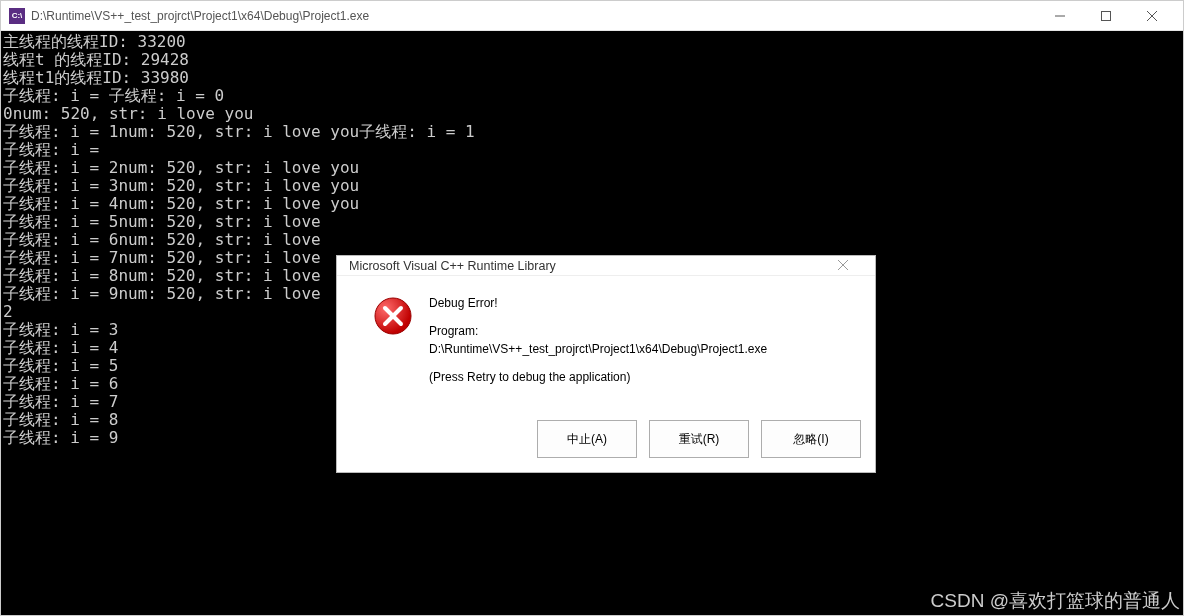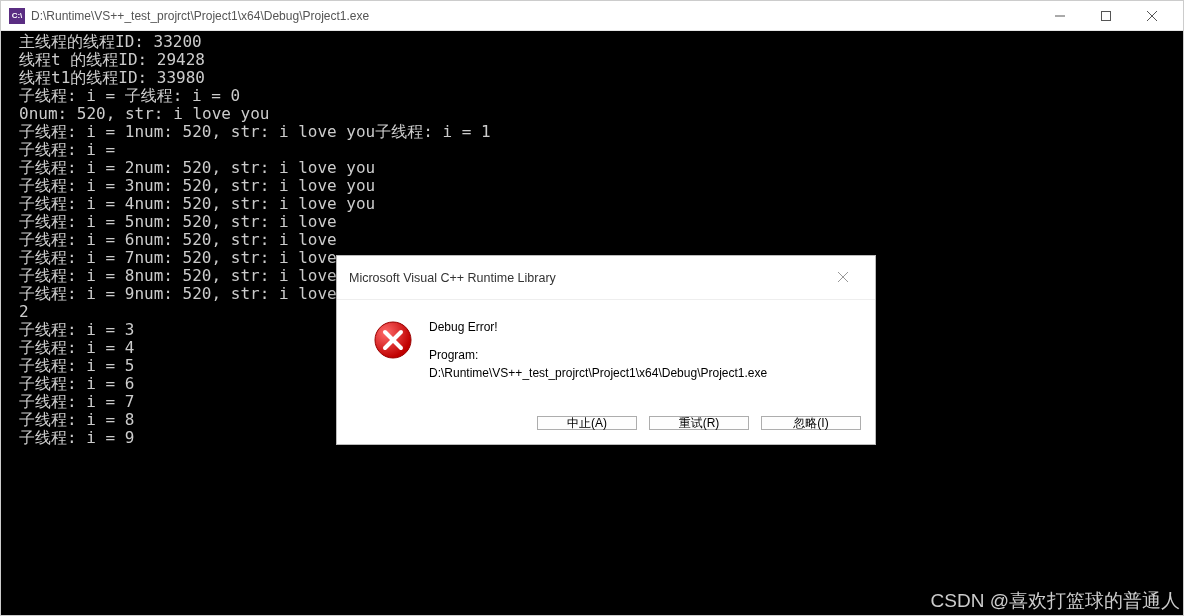--- a/index.html
+++ b/index.html
@@ -51,38 +51,38 @@
     width: 46px;
     height: 30px;
     display: flex;
     align-items: center;
     justify-content: center;
     color: #555;
     font-size: 10px;
   }
   .win-btn svg { width: 10px; height: 10px; }
   .console-body {
-    padding: 2px 18px;
+    padding: 2px 2px;
     font-family: "NSimSun", "SimSun", Consolas, monospace;
     font-size: 16px;
     line-height: 18px;
     color: #ccc;
     white-space: pre;
   }
   .dialog {
     position: absolute;
     left: 336px;
     top: 255px;
     width: 540px;
     background: #fff;
     border: 1px solid #bbb;
     box-shadow: 0 4px 16px rgba(0,0,0,0.3);
   }
   .dialog-titlebar {
-    height: 44px;
+    height: 20px;
     display: flex;
     align-items: center;
     padding: 0 12px;
     font-size: 12.5px;
     color: #333;
     border-bottom: 1px solid #eee;
   }
   .dialog-title { flex: 1; }
   .dialog-close {
     width: 40px;
@@ -112,21 +112,21 @@
   }
   .dialog-content p { margin-bottom: 10px; }
   .dialog-buttons {
     display: flex;
     justify-content: flex-end;
     gap: 12px;
     padding: 10px 14px 14px 14px;
   }
   .dlg-btn {
     min-width: 100px;
-    height: 14px;
+    height: 38px;
     background: #fdfdfd;
     border: 1px solid #adadad;
     font-size: 12px;
     color: #000;
     display: flex;
     align-items: center;
     justify-content: center;
     cursor: pointer;
   }
   .watermark {
@@ -214,20 +214,21 @@
         <line x1="12" y1="12" x2="28" y2="28" stroke="#fff" stroke-width="4" stroke-linecap="round"></line>
         <line x1="28" y1="12" x2="12" y2="28" stroke="#fff" stroke-width="4" stroke-linecap="round"></line>
       </svg>
     </div>
     <div class="dialog-content">
       <p class="heading">Debug Error!</p>
       <p>
         <span>Program:</span><br>
         <span>D:\Runtime\VS++_test_projrct\Project1\x64\Debug\Project1.exe</span>
       </p>
+      <p>(Press Retry to debug the application)</p>
     </div>
   </div>
   <div class="dialog-buttons">
     <div class="dlg-btn">中止(A)</div>
     <div class="dlg-btn">重试(R)</div>
     <div class="dlg-btn">忽略(I)</div>
   </div>
 </div>
 
 <div class="watermark">CSDN @喜欢打篮球的普通人</div>

